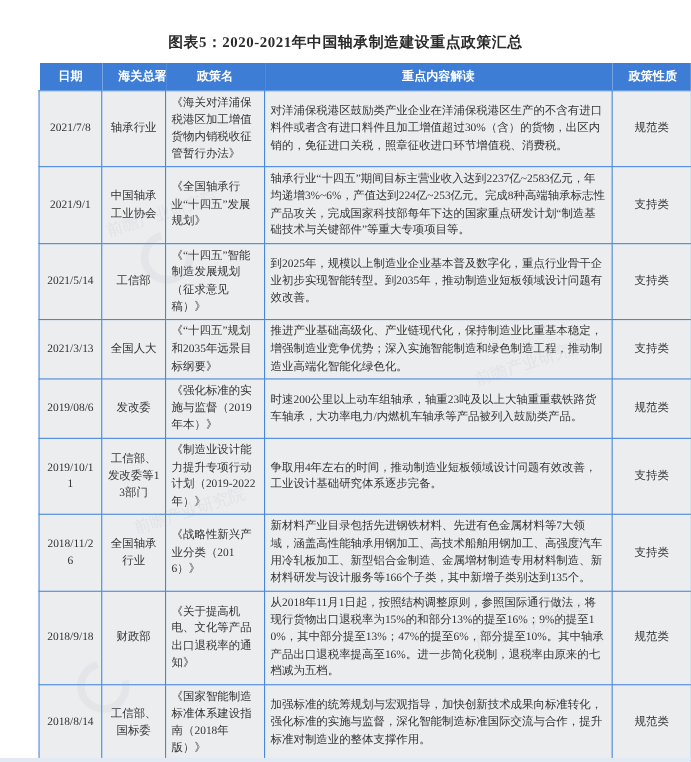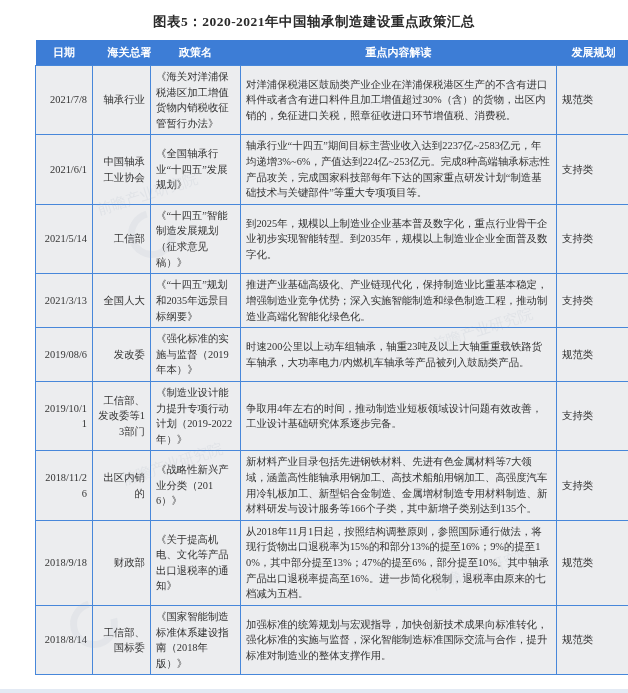--- a/index.html
+++ b/index.html
@@ -4,41 +4,41 @@
 <style>
   html,body { margin:0; padding:0; }
   body {
     width:628px; height:693px; background:#ffffff;
     font-family:"Liberation Serif","DejaVu Serif",serif;
     -webkit-font-smoothing:antialiased;
   }
   .page { position:relative; width:628px; height:693px; overflow:hidden; background:#fff; }
 
   .title {
-    padding-top:13px; text-align:center;
+    padding-top:30px; text-align:center;
     font-size:13.5px; font-weight:bold; color:#2b2b2b;
     letter-spacing:0.5px;
   }
 
   table.policy {
     border-collapse:collapse; table-layout:fixed;
     margin:9px 0 0 35px; width:593px;
   }
   table.policy th {
     background:#3d7dd6; color:#ffffff; font-weight:bold;
     font-size:11px; padding:5px 15px; text-align:center;
     border:none; overflow:hidden; white-space:nowrap;
   }
   table.policy td {
     border:1.6px solid #4787da; background:#ecedef;
     font-size:10.4px; color:#343434; line-height:1.5;
     padding:3px 5px; vertical-align:middle; word-break:break-all;
   }
-  td.c { text-align:right; padding:3px 2px; }
-  td.nature { text-align:left; }
+  td.c { text-align:center; padding:3px 2px; }
+  td.nature { text-align:center; }
 
   .bottom-strip {
     position:absolute; left:0; bottom:0; width:628px; height:4px;
     background:#e3eaf4;
   }
 
   
   .wm {
     position:absolute; color:#9aa7b8; opacity:0.14;
     font-size:15px; transform:rotate(-18deg);
@@ -78,43 +78,43 @@
         <col style="width:90px">
         <col style="width:316px">
         <col style="width:72px">
     </colgroup>
     <thead>
       <tr>
         <th>日期</th>
         <th>海关总署</th>
         <th>政策名</th>
         <th>重点内容解读</th>
-        <th>发展规划</th>
+        <th>政策性质</th>
       </tr>
     </thead>
     <tbody>
       <tr>
         <td class="c">2021/7/8</td>
         <td class="c">轴承行业</td>
         <td>《海关对洋浦保税港区加工增值货物内销税收征管暂行办法》</td>
         <td>对洋浦保税港区鼓励类产业企业在洋浦保税港区生产的不含有进口料件或者含有进口料件且加工增值超过30%（含）的货物，出区内销的，免征进口关税，照章征收进口环节增值税、消费税。</td>
         <td class="nature">规范类</td>
       </tr>
       <tr>
-        <td class="c">2021/6/1</td>
+        <td class="c">2021/9/1</td>
         <td class="c">中国轴承工业协会</td>
         <td>《全国轴承行业“十四五”发展规划》</td>
         <td>轴承行业“十四五”期间目标主营业收入达到2237亿~2583亿元，年均递增3%~6%，产值达到224亿~253亿元。完成8种高端轴承标志性产品攻关，完成国家科技部每年下达的国家重点研发计划“制造基础技术与关键部件”等重大专项项目等。</td>
         <td class="nature">支持类</td>
       </tr>
       <tr>
         <td class="c">2021/5/14</td>
         <td class="c">工信部</td>
         <td>《“十四五”智能制造发展规划（征求意见稿）》</td>
-        <td>到2025年，规模以上制造业企业基本普及数字化，重点行业骨干企业初步实现智能转型。到2035年，规模以上制造业企业全面普及数字化。</td>
+        <td>到2025年，规模以上制造业企业基本普及数字化，重点行业骨干企业初步实现智能转型。到2035年，推动制造业短板领域设计问题有效改善。</td>
         <td class="nature">支持类</td>
       </tr>
       <tr>
         <td class="c">2021/3/13</td>
         <td class="c">全国人大</td>
         <td>《“十四五”规划和2035年远景目标纲要》</td>
         <td>推进产业基础高级化、产业链现代化，保持制造业比重基本稳定，增强制造业竞争优势；深入实施智能制造和绿色制造工程，推动制造业高端化智能化绿色化。</td>
         <td class="nature">支持类</td>
       </tr>
       <tr>
@@ -126,21 +126,21 @@
       </tr>
       <tr>
         <td class="c">2019/10/11</td>
         <td class="c">工信部、发改委等13部门</td>
         <td>《制造业设计能力提升专项行动计划（2019-2022年）》</td>
         <td>争取用4年左右的时间，推动制造业短板领域设计问题有效改善，工业设计基础研究体系逐步完备。</td>
         <td class="nature">支持类</td>
       </tr>
       <tr>
         <td class="c">2018/11/26</td>
-        <td class="c">出区内销的</td>
+        <td class="c">全国轴承行业</td>
         <td>《战略性新兴产业分类（2016）》</td>
         <td>新材料产业目录包括先进钢铁材料、先进有色金属材料等7大领域，涵盖高性能轴承用钢加工、高技术船舶用钢加工、高强度汽车用冷轧板加工、新型铝合金制造、金属增材制造专用材料制造、新材料研发与设计服务等166个子类，其中新增子类别达到135个。</td>
         <td class="nature">支持类</td>
       </tr>
       <tr>
         <td class="c">2018/9/18</td>
         <td class="c">财政部</td>
         <td>《关于提高机电、文化等产品出口退税率的通知》</td>
         <td>从2018年11月1日起，按照结构调整原则，参照国际通行做法，将现行货物出口退税率为15%的和部分13%的提至16%；9%的提至10%，其中部分提至13%；47%的提至6%，部分提至10%。其中轴承产品出口退税率提高至16%。进一步简化税制，退税率由原来的七档减为五档。</td>
         <td class="nature">规范类</td>

